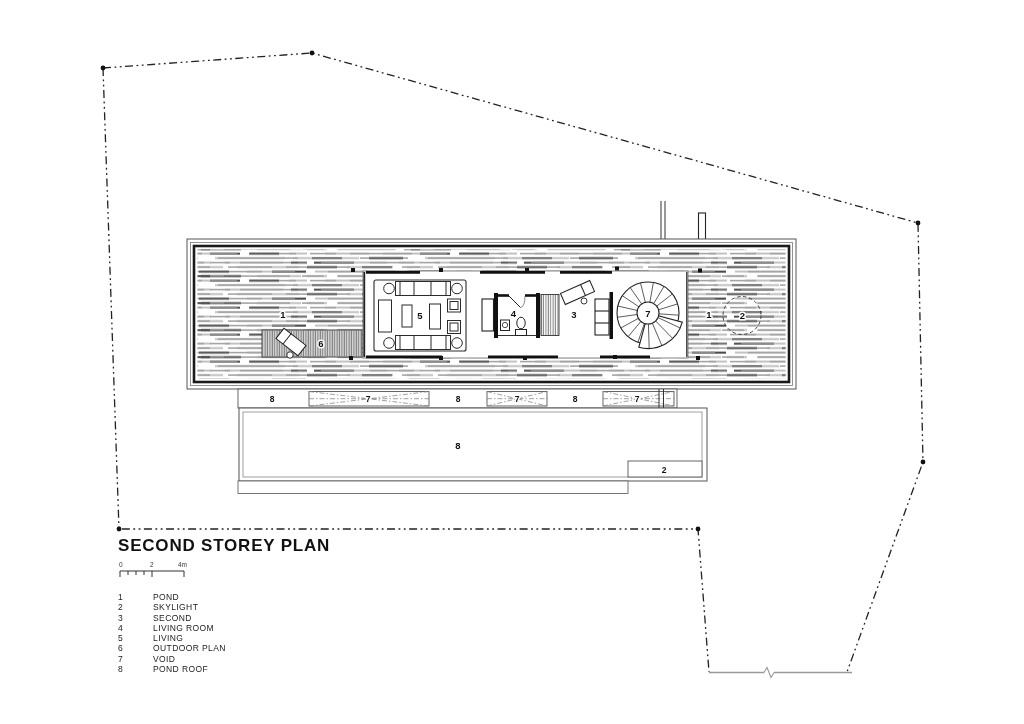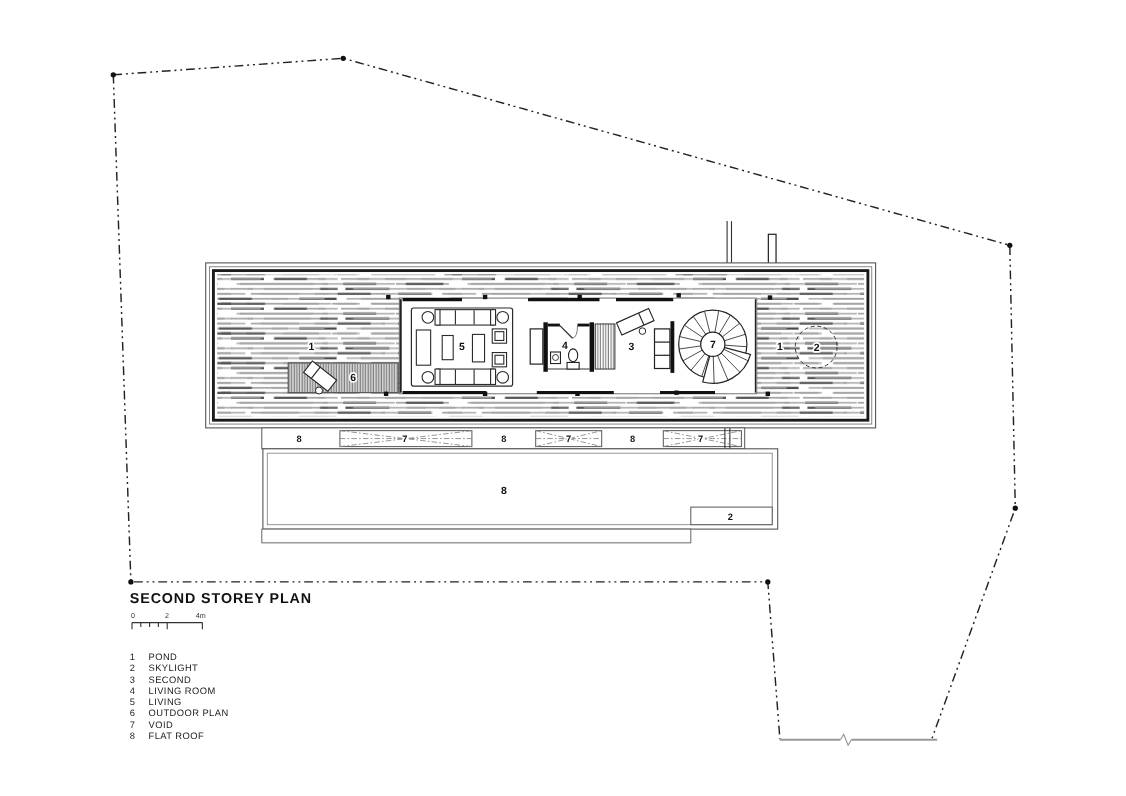--- a/index.html
+++ b/index.html
@@ -3,27 +3,27 @@
 <meta charset="utf-8">
 <style>
   html,body{margin:0;padding:0;background:#ffffff;}
   #page{position:relative;width:1024px;height:724px;background:#fff;overflow:hidden;
         font-family:"Liberation Sans", sans-serif;color:#1c1c1c;}
   #plan-svg{position:absolute;left:0;top:0;}
   .lbl{font-family:"Liberation Sans", sans-serif;font-weight:bold;font-size:9.5px;fill:#111;
        text-anchor:middle;paint-order:stroke;stroke:#ffffff;stroke-width:3px;stroke-linejoin:round;}
   .lbl-sm{font-size:8.5px;}
   #title-block{position:absolute;left:118px;top:536px;width:300px;}
-  #plan-title{font-size:13px;font-weight:bold;letter-spacing:0.8px;color:#111;}
+  #plan-title{font-size:17px;font-weight:bold;letter-spacing:0.8px;color:#111;}
   #scalebar{margin-top:4px;}
   .scale-txt{font-size:6.5px;fill:#333;font-family:"Liberation Sans", sans-serif;}
   #legend{position:absolute;left:118px;top:592px;}
   .legend-row{display:flex;font-size:8.5px;line-height:10.3px;letter-spacing:0.4px;color:#222;}
   .legend-num{width:17px;}
-  .legend-name{flex:1;}
+  .legend-name{flex:1;margin-left:18px;}
 </style>
 </head>
 <body>
 
 <div id="page">
 
 <svg id="plan-svg" width="1024" height="724" viewBox="0 0 1024 724">
   <defs>
     <g id="pond-tile">
       <rect x="0" y="0.8" width="52" height="1.6" fill="#a5a5a5"></rect>
@@ -316,17 +316,17 @@
   <div class="legend-row">
         <span class="legend-num">6</span>
         <span class="legend-name">OUTDOOR PLAN</span>
       </div>
   <div class="legend-row">
         <span class="legend-num">7</span>
         <span class="legend-name">VOID</span>
       </div>
   <div class="legend-row">
         <span class="legend-num">8</span>
-        <span class="legend-name">FLAT ROOF</span>
+        <span class="legend-name">POND ROOF</span>
       </div>
 </div>
 
 </div>
 
 </body></html>

